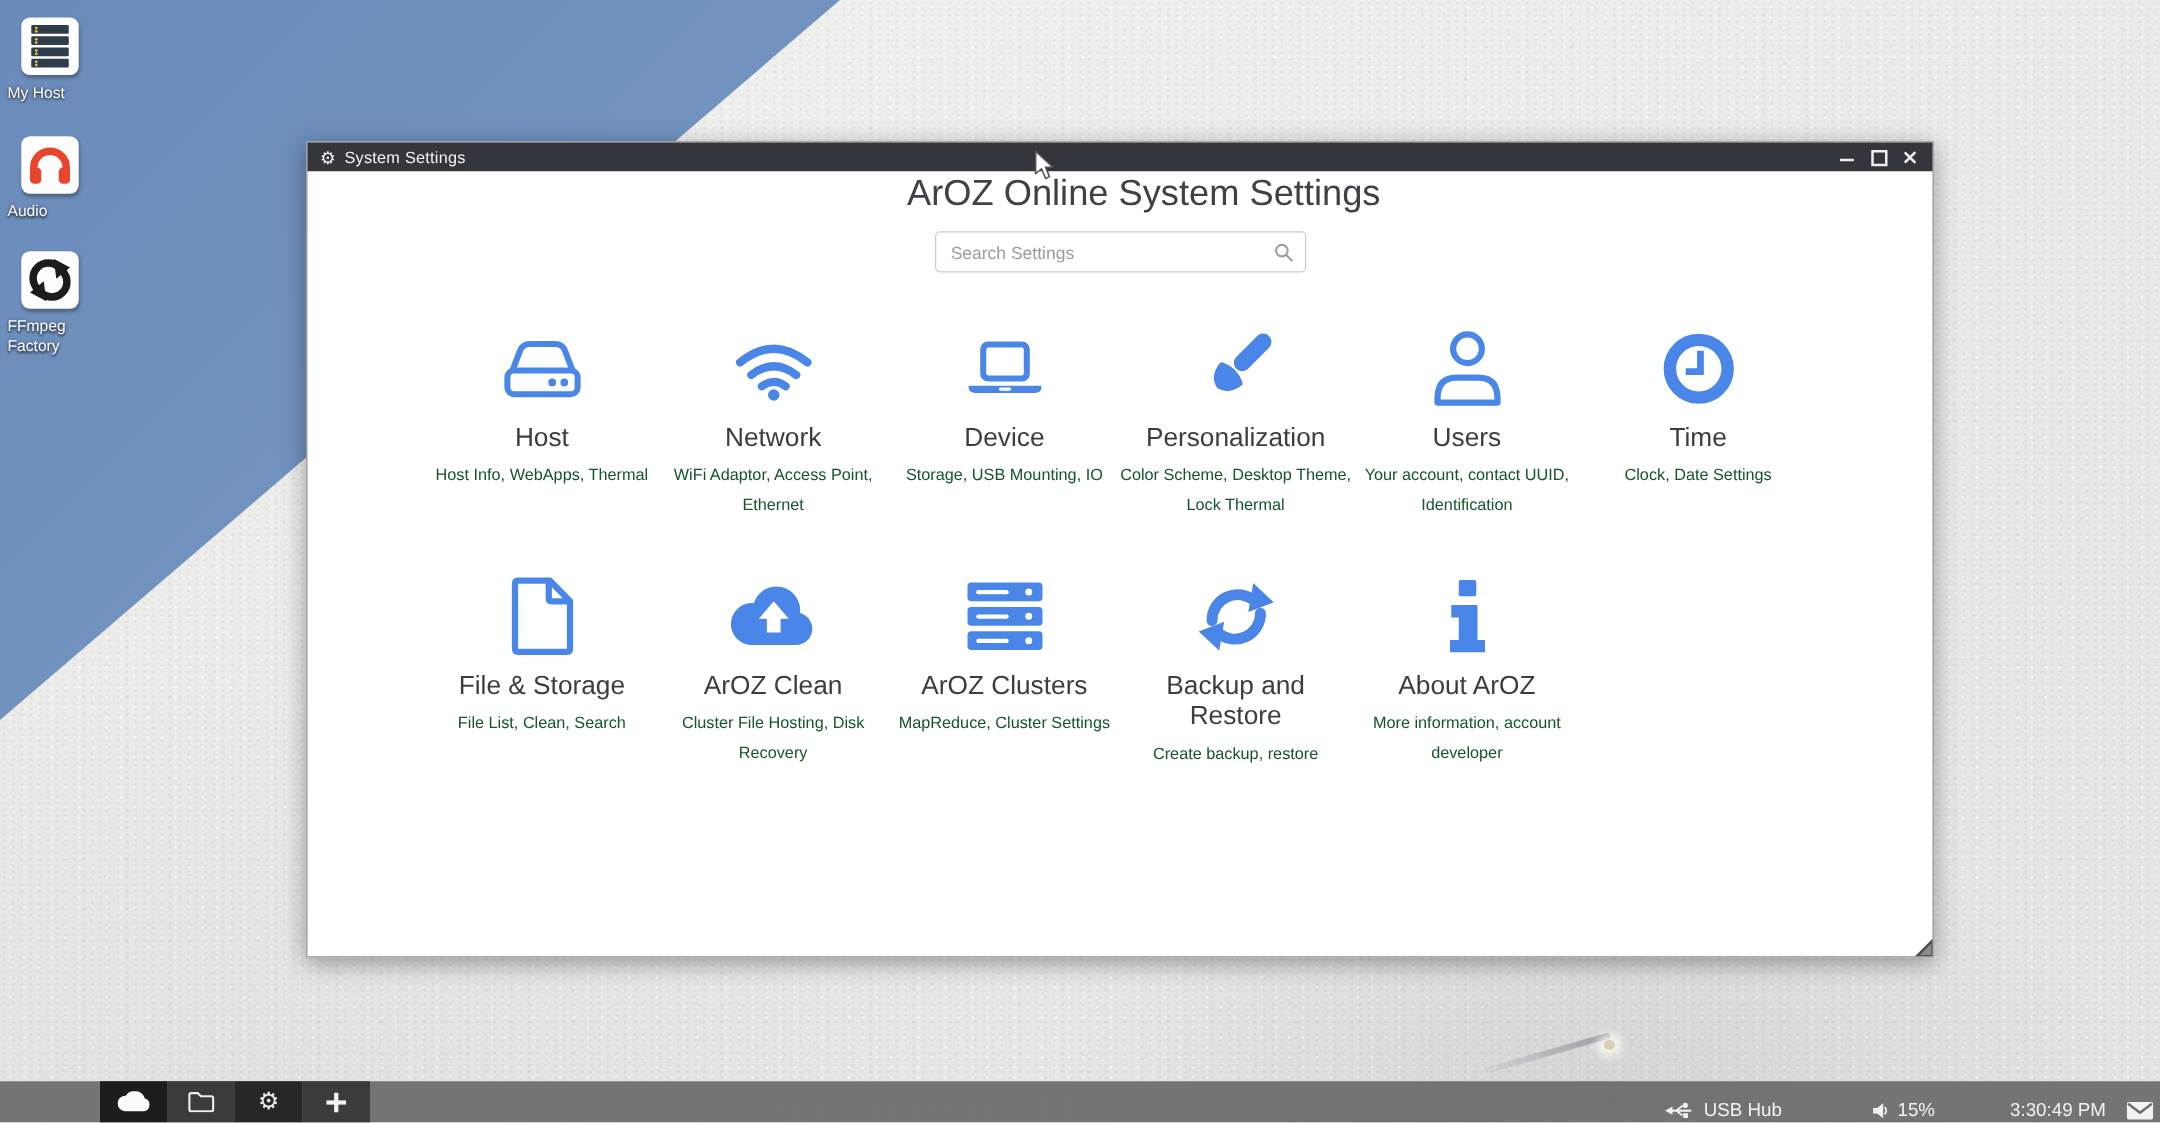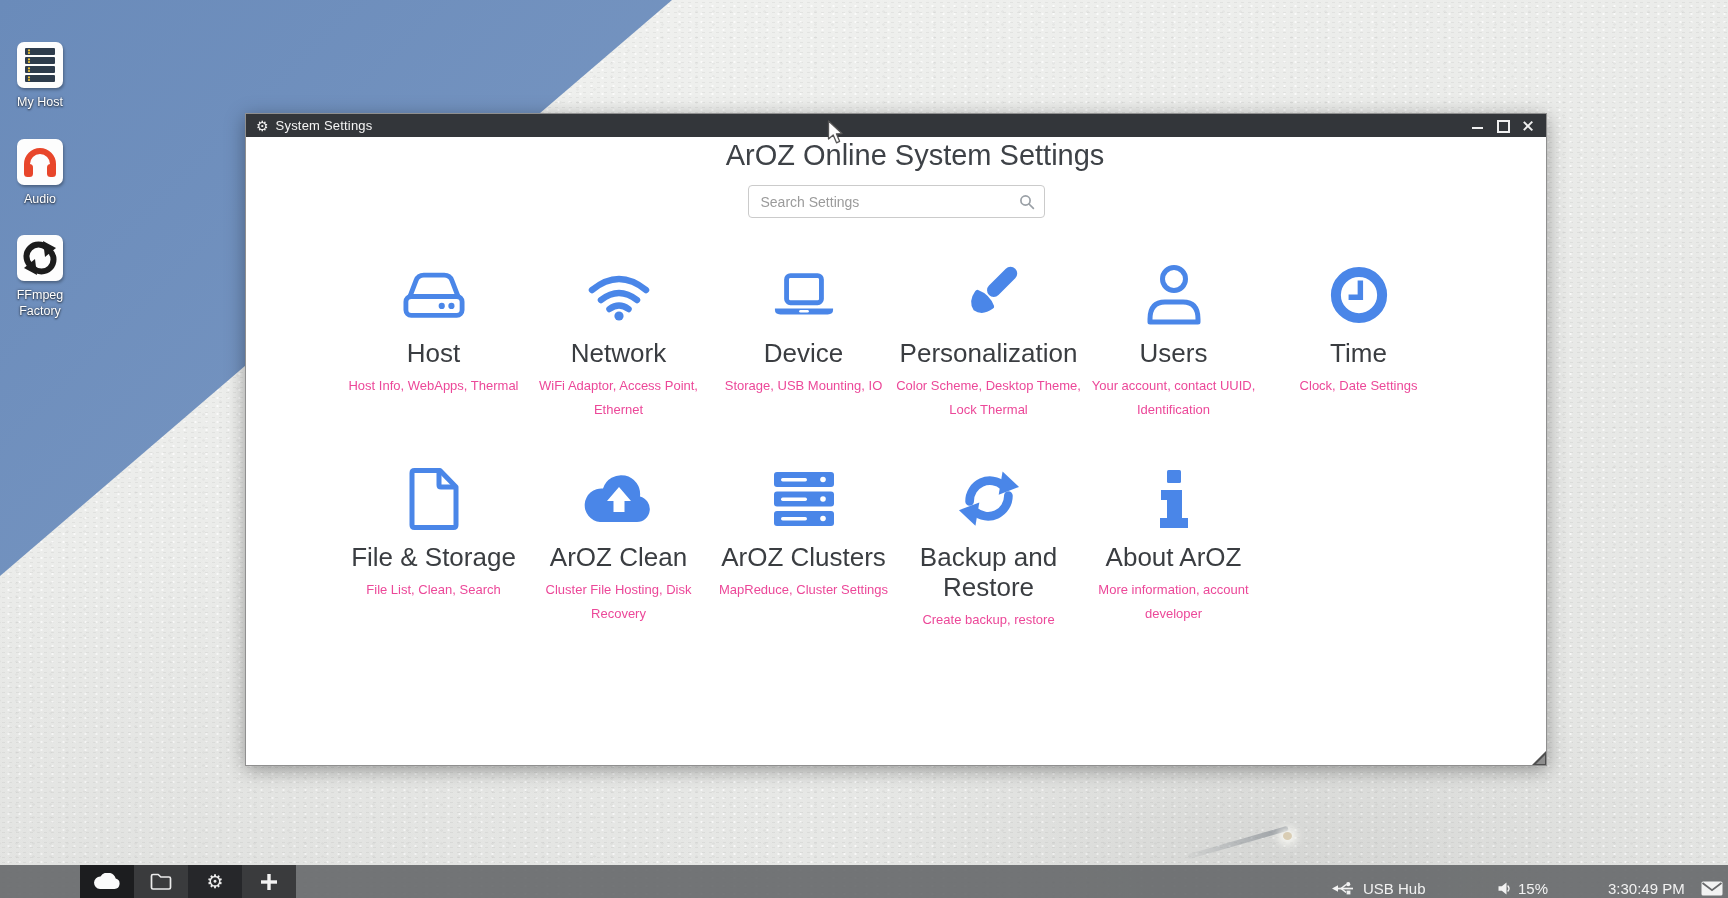--- a/index.html
+++ b/index.html
@@ -22,21 +22,21 @@
     background:linear-gradient(135deg,#6a8bba 0%,#7b99c4 50%,#8fa8cd 100%);
     clip-path:polygon(0 0, 672px 0, 0 576px); }
   .wire-shadow { position:absolute; left:1186px; top:840px; width:104px; height:5px;
     background:linear-gradient(to right, rgba(110,116,124,0.05), rgba(104,112,122,0.55));
     transform:rotate(-16deg); border-radius:3px; filter:blur(0.6px); }
   .wire-dot { position:absolute; left:1283px; top:832px; width:9px; height:8px; border-radius:50%;
     background:#d9cdb4; box-shadow:0 0 8px 5px rgba(255,255,250,0.8); }
 
   
   .desk-icons { position:absolute; left:6px; top:14px; width:68px; z-index:3; }
-  .desk-item { width:68px; text-align:center; margin-bottom:26px; cursor:default;margin-top:28px; }
+  .desk-item { width:68px; text-align:left; margin-bottom:26px; cursor:default; }
   .desk-item .tile { width:46px; height:46px; margin:0 auto; background:#fdfdfd; border-radius:7px;
     box-shadow:1px 2px 3px rgba(0,0,0,0.3); display:flex; align-items:center; justify-content:center; }
   .desk-item .dlabel { margin-top:7px; font-size:12.5px; color:#fff; line-height:1.25;
     text-shadow:0 1px 2px rgba(0,0,0,0.7), 0 0 3px rgba(0,0,0,0.4); }
   .desk-icons .desk-item:nth-child(2){ margin-bottom:24px; }
 
   
   .window { position:absolute; left:245px; top:113px; width:1302px; height:653px; z-index:5;
     background:#fff; border:1px solid #8f8f8f; box-shadow:0 4px 18px rgba(0,0,0,0.35); }
   .titlebar { height:23px; background:#33363a; display:flex; align-items:center; padding:0 8px; cursor:default; }
@@ -54,22 +54,22 @@
   .search-wrap { width:297px; height:33px; margin:13px auto 0; border:1px solid #cbcbcb; border-radius:4px;
     position:relative; background:#fff;text-decoration:underline; }
   .search-wrap input { width:100%; height:100%; border:none; outline:none; padding:0 34px 0 12px;
     font-size:14px; color:#444; font-family:"Liberation Sans",sans-serif; background:transparent; }
   .search-wrap input::placeholder { color:#9b9b9b; opacity:1; }
   .search-ic { position:absolute; right:9px; top:8px; }
 
   .grid { width:1110px; margin:44px auto 0; display:flex; flex-wrap:wrap; justify-content:flex-start; }
   .cell { width:185px; text-align:center; margin-bottom:44px; cursor:pointer; }
   .cell .ic { height:66px; display:flex; align-items:center; justify-content:center; }
-  .cell .cname { font-size:26px; font-weight:400; color:#3a3d41; line-height:1.15; margin-top:11px; }
-  .cell .cdesc { font-size:13px; color:#ec4899; line-height:1.85; margin-top:5px; }
+  .cell .cname { font-size:21px; font-weight:400; color:#3a3d41; line-height:1.15; margin-top:11px; }
+  .cell .cdesc { font-size:13px; color:#14532d; line-height:1.85; margin-top:5px; }
 
   .resize-grip { position:absolute; right:0; bottom:0; width:0; height:0;
     border-left:14px solid transparent; border-bottom:14px solid #4f4f4f; }
   .resize-grip::after { content:""; position:absolute; left:-10px; top:4px; width:0; height:0;
     border-left:9px solid transparent; border-bottom:9px solid #8d8d8d; }
 
   
   .cursor { position:absolute; left:827px; top:120px; z-index:40; }
 
   

